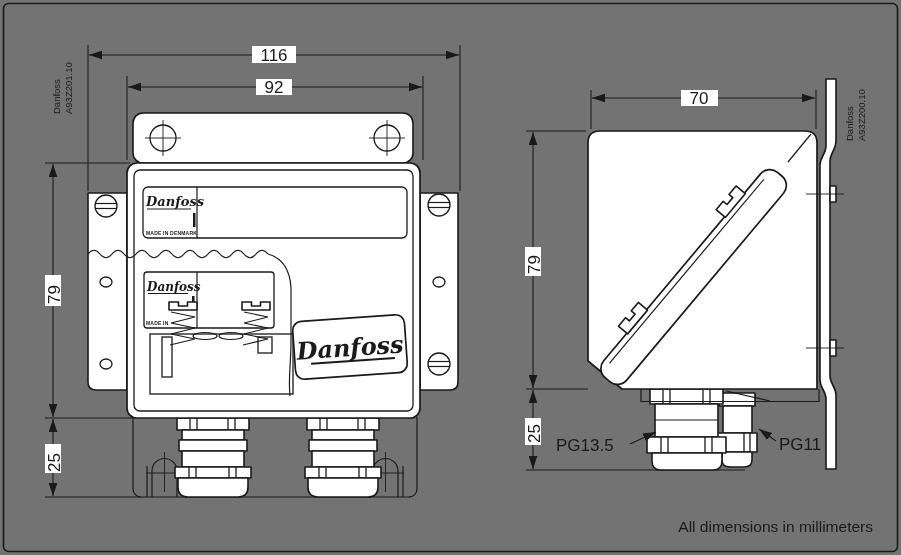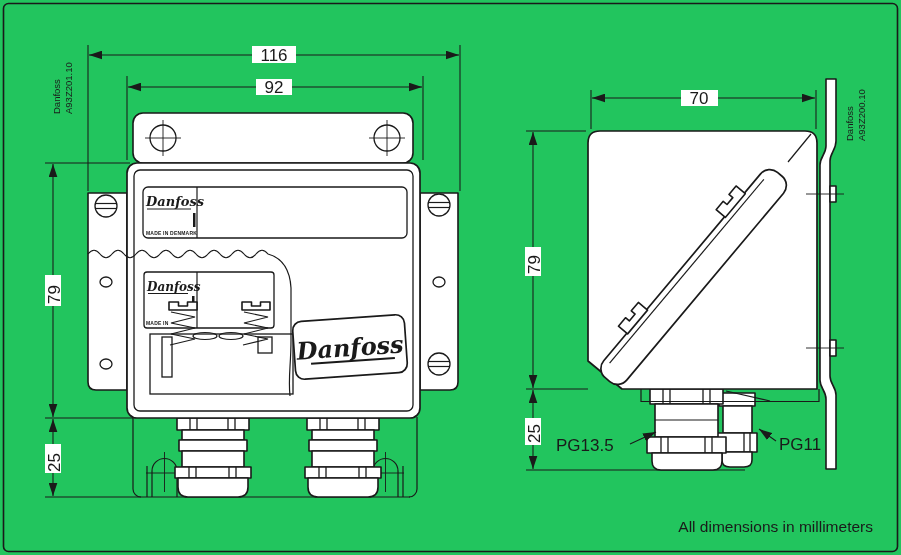--- a/index.html
+++ b/index.html
@@ -1,16 +1,16 @@
 <!DOCTYPE html>
 <html><head>
 <meta charset="utf-8">
 <style>
   html,body{margin:0;padding:0;background:#fff;}
-  #page{position:relative;width:901px;height:555px;background:#22c55e;font-family:"Liberation Sans",sans-serif;}
+  #page{position:relative;width:901px;height:555px;background:#737373;font-family:"Liberation Sans",sans-serif;}
   svg{position:absolute;left:0;top:0;}
   .o{fill:#ffffff;stroke:#1a1a1a;stroke-width:1.6;stroke-linejoin:round;}
   .o7{fill:#ffffff;stroke:#1a1a1a;stroke-width:1.7;stroke-linejoin:round;}
   .o2{fill:none;stroke:#1a1a1a;stroke-width:1.3;}
   .thin{fill:none;stroke:#1a1a1a;stroke-width:1.2;}
   .hair{fill:none;stroke:#1a1a1a;stroke-width:0.9;}
   .ext{fill:none;stroke:#1a1a1a;stroke-width:1.05;}
   .dim{fill:none;stroke:#1a1a1a;stroke-width:1.05;}
   .tick{fill:none;stroke:#1a1a1a;stroke-width:1.3;}
   .txtbg{fill:#ffffff;}

